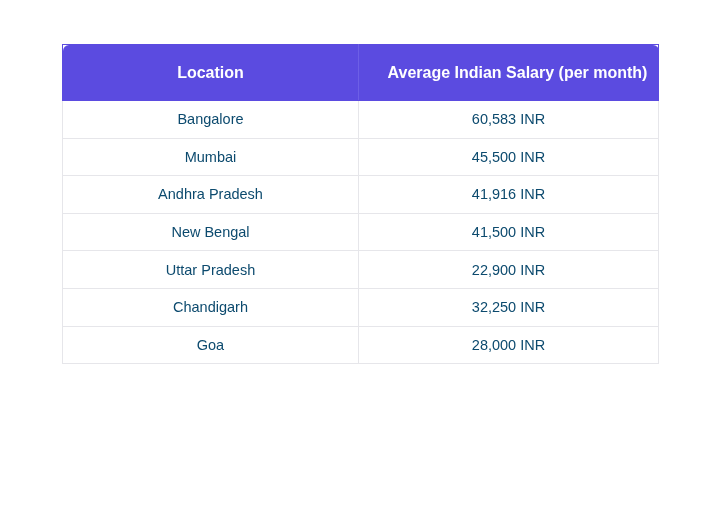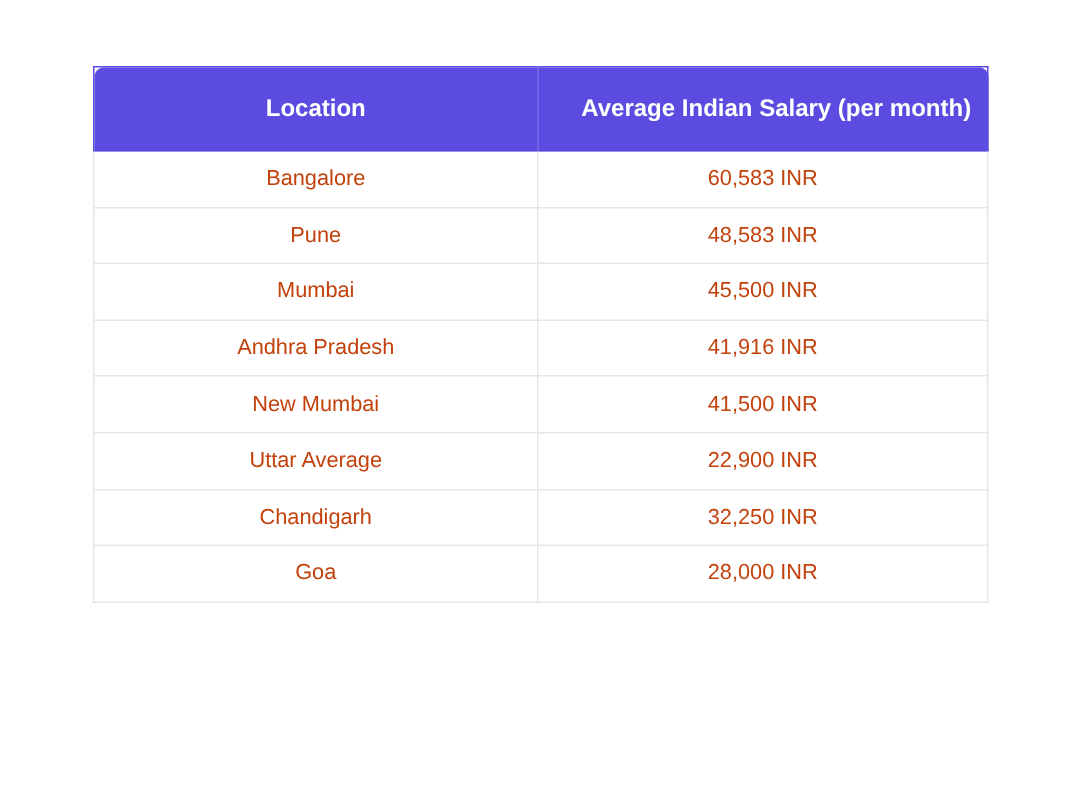--- a/index.html
+++ b/index.html
@@ -51,21 +51,21 @@
     border-top-left-radius: 6px;
     border-bottom-left-radius: 0;
     border-right: 1px solid #6d5fe6;
   }
   thead th.th-salary {
     border-top-right-radius: 6px;
     padding-left: 28px;
   }
   tbody td {
     background: #ffffff;
-    color: #c2410c;
+    color: #0c4a6e;
     font-size: 14.5px;
     text-align: center;
     padding: 0 10px;
     height: 37.6px;
     box-sizing: border-box;
     border: 1px solid #e6e6ea;
     vertical-align: middle;
   }
   tbody tr:last-child td.cell-location {
     border-bottom-left-radius: 6px;
@@ -89,37 +89,33 @@
           <th class="th-location">Location</th>
           <th class="th-salary">Average Indian Salary (per month)</th>
         </tr>
       </thead>
       <tbody>
         <tr>
           <td class="cell-location">Bangalore</td>
           <td class="cell-salary">60,583 INR</td>
         </tr>
         <tr>
-          <td class="cell-location">Pune</td>
-          <td class="cell-salary">48,583 INR</td>
-        </tr>
-        <tr>
           <td class="cell-location">Mumbai</td>
           <td class="cell-salary">45,500 INR</td>
         </tr>
         <tr>
           <td class="cell-location">Andhra Pradesh</td>
           <td class="cell-salary">41,916 INR</td>
         </tr>
         <tr>
-          <td class="cell-location">New Mumbai</td>
+          <td class="cell-location">New Bengal</td>
           <td class="cell-salary">41,500 INR</td>
         </tr>
         <tr>
-          <td class="cell-location">Uttar Average</td>
+          <td class="cell-location">Uttar Pradesh</td>
           <td class="cell-salary">22,900 INR</td>
         </tr>
         <tr>
           <td class="cell-location">Chandigarh</td>
           <td class="cell-salary">32,250 INR</td>
         </tr>
         <tr>
           <td class="cell-location">Goa</td>
           <td class="cell-salary">28,000 INR</td>
         </tr>

